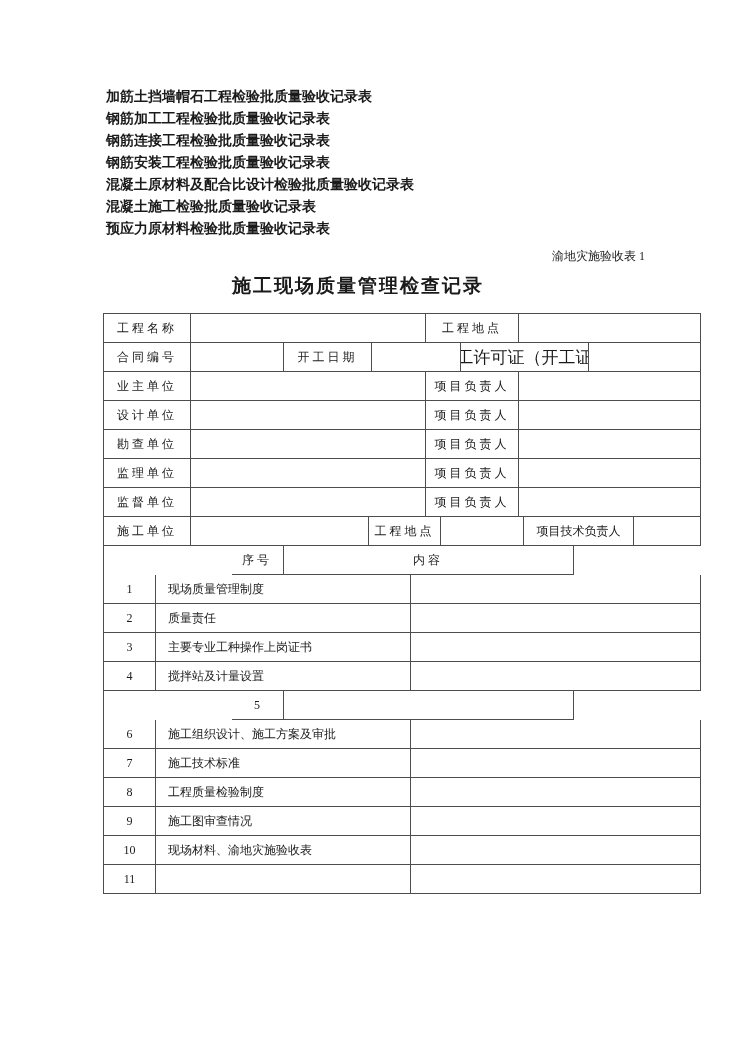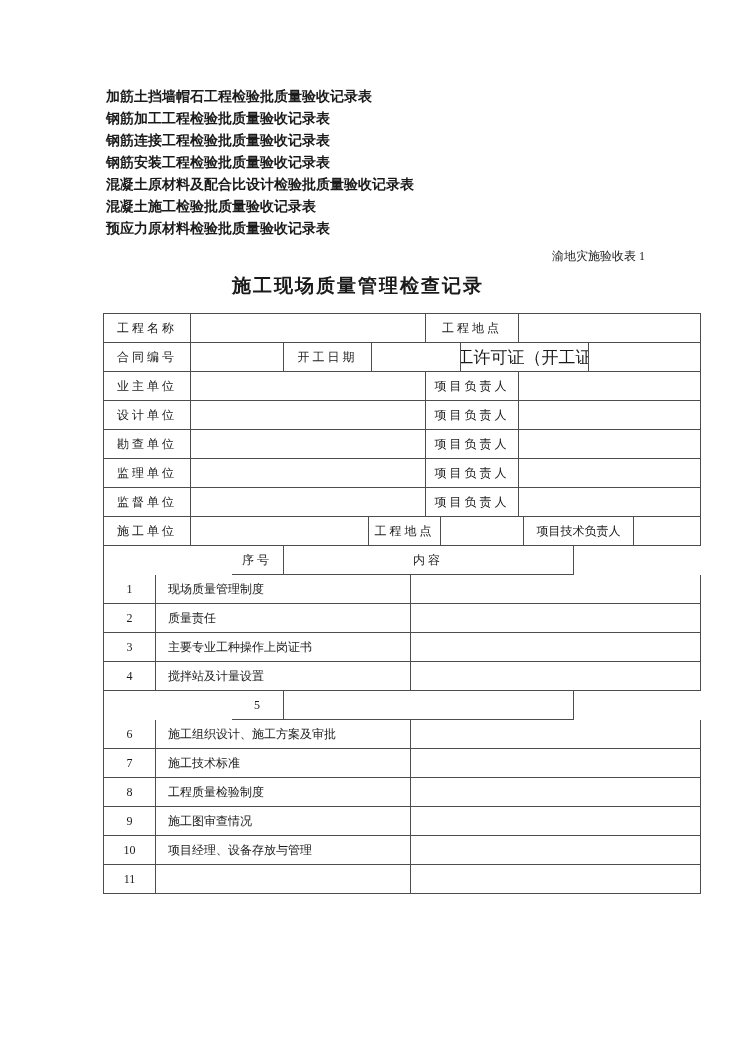--- a/index.html
+++ b/index.html
@@ -181,21 +181,21 @@
       <div class="c left" style="width:255px">工程质量检验制度</div>
       <div class="c" style="width:290px"></div>
     </div>
     <div class="row">
       <div class="c" style="width:52px">9</div>
       <div class="c left" style="width:255px">施工图审查情况</div>
       <div class="c" style="width:290px"></div>
     </div>
     <div class="row">
       <div class="c" style="width:52px">10</div>
-      <div class="c left" style="width:255px">项目经理、设备存放与管理</div>
+      <div class="c left" style="width:255px">现场材料、渝地灾施验收表</div>
       <div class="c" style="width:290px"></div>
     </div>
     <div class="row">
       <div class="c" style="width:52px">11</div>
       <div class="c left" style="width:255px"></div>
       <div class="c" style="width:290px"></div>
     </div>
 
   </div>
 </div>

